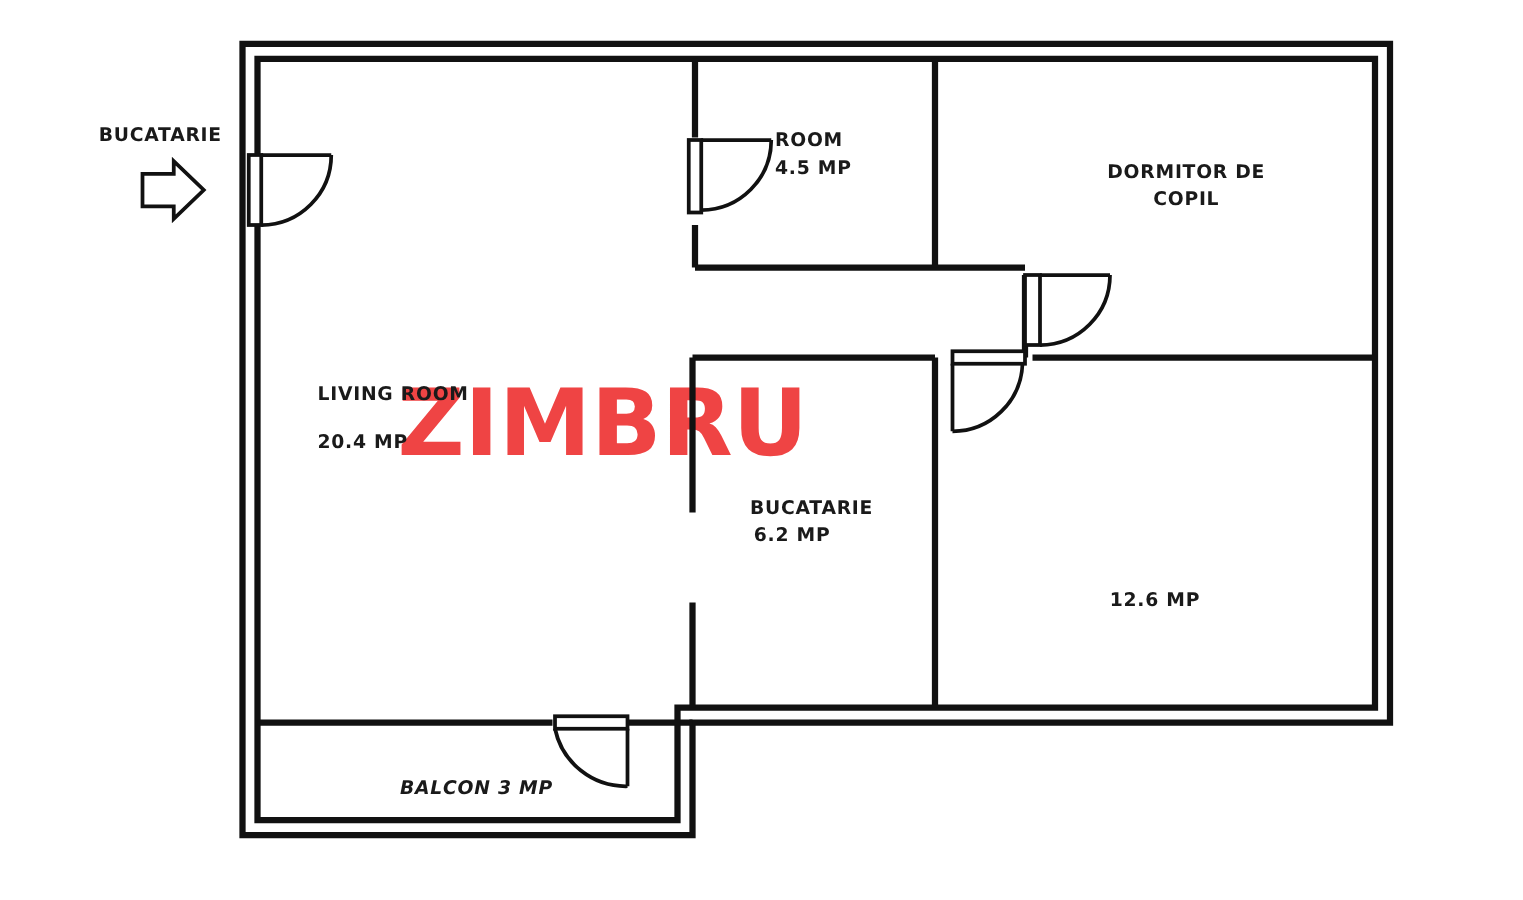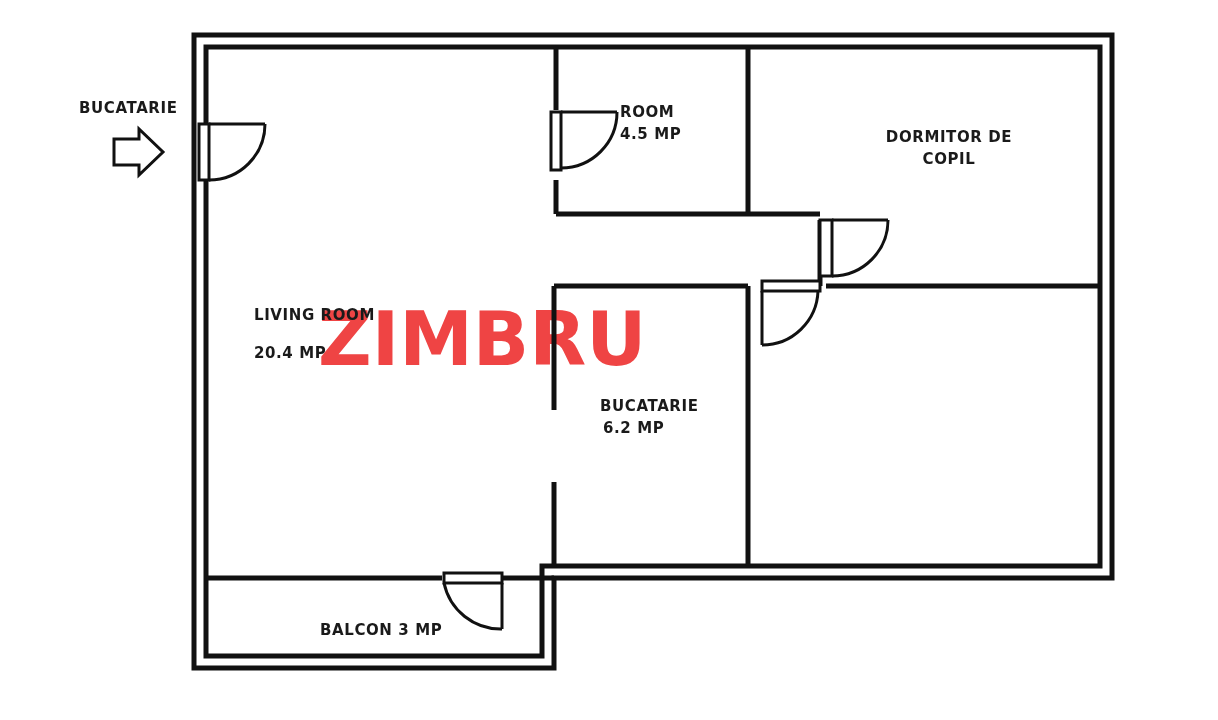--- a/index.html
+++ b/index.html
@@ -126,16 +126,17 @@
 
   <div class="label" style="left:620px; top:102px;">ROOM</div>
   <div class="label" style="left:620px; top:124px;">4.5 MP</div>
 
   <div class="label centered" style="left:812px; top:111px; width:274px;">DORMITOR DE
 COPIL</div>
 
   <div class="label" style="left:600px; top:396px;">BUCATARIE</div>
   <div class="label" style="left:603px; top:418px;">6.2 MP</div>
 
+  <div class="label centered" style="left:760px; top:454px; width:328px;">12.6 MP</div>
 
-  <div class="label" style="left:320px; top:620px;">BALCON 3 MP</div>
+  <div class="label" style="left:320px; top:620px;font-style:italic;">BALCON 3 MP</div>
 
 </div>
 
 </body></html>

